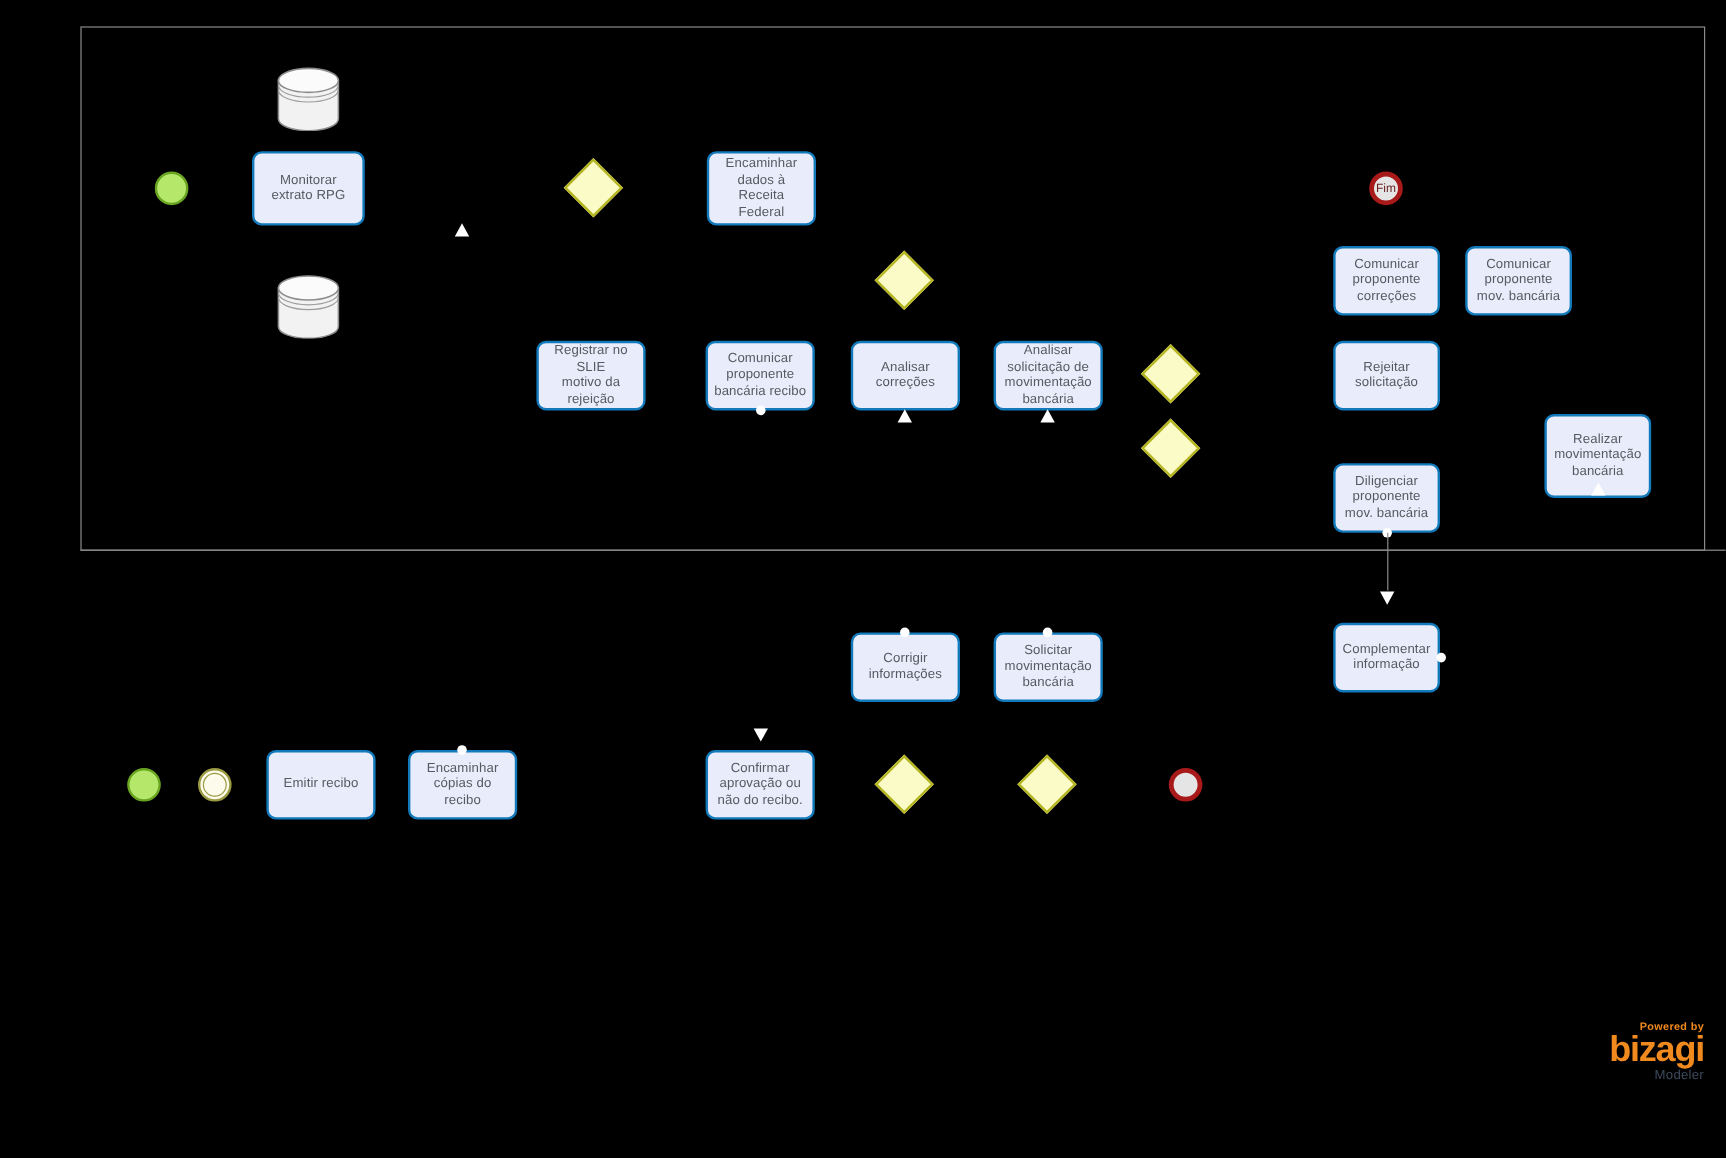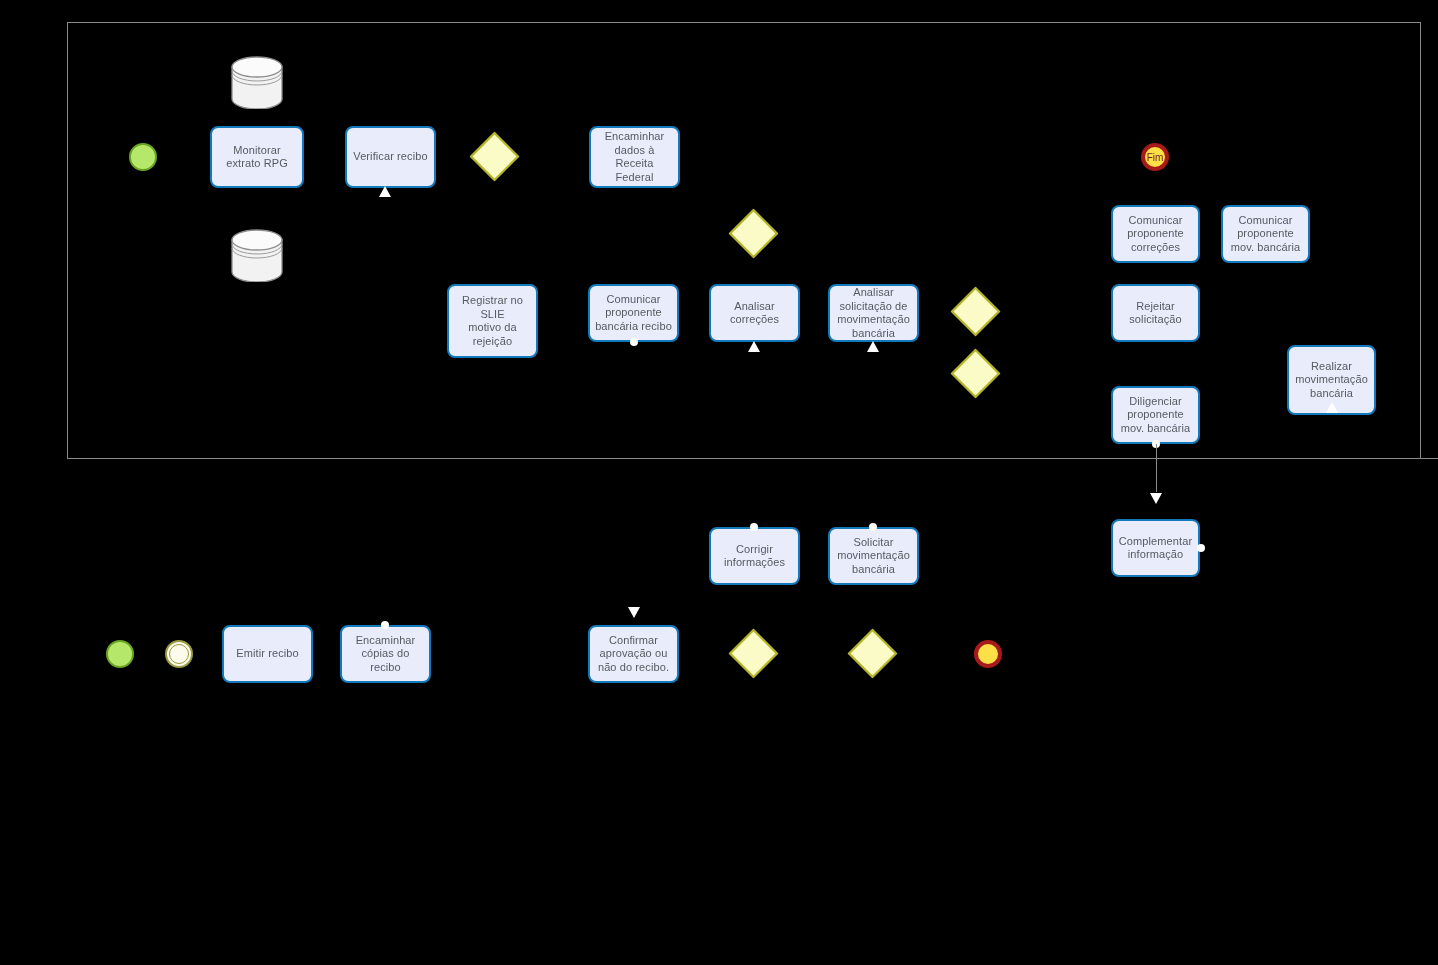--- a/index.html
+++ b/index.html
@@ -72,21 +72,21 @@
     align-items: center;
     justify-content: center;
     font-size: 10px;
   }
   .event-start {
     background: #b5e76a;
     border: 2px solid #6aa522;
     width: 28px; height: 28px;
   }
   .event-end {
-    background: #fde047;
+    background: #e5e5e5;
     border: 4px solid #a81919;
     width: 28px; height: 28px;
     color: #6b2020;
   }
   .event-intermediate {
     background: #fdfbeb;
     border: 2px solid #9a9a43;
     width: 28px; height: 28px;
   }
   .event-intermediate::after {
@@ -184,25 +184,20 @@
     </svg>
   </div>
 
   <div class="task" style="left:210px; top:126px; width:94px; height:62px;">
     <div>
       <span>Monitorar</span>
       <span>extrato RPG</span>
     </div>
   </div>
 
-  <div class="task" style="left:345px; top:126px; width:91px; height:62px;">
-    <div>
-      <span>Verificar recibo</span>
-    </div>
-  </div>
   <div class="marker-tri-up" style="left:379px; top:186px;"></div>
 
   <div class="gateway" style="left:477px; top:139px; width:35px; height:35px;"></div>
 
   <div class="task" style="left:589px; top:126px; width:91px; height:62px;">
     <div>
       <span>Encaminhar</span>
       <span>dados à Receita</span>
       <span>Federal</span>
     </div>
@@ -223,21 +218,21 @@
   </div>
 
   <div class="task" style="left:1221px; top:205px; width:89px; height:58px;">
     <div>
       <span>Comunicar</span>
       <span>proponente</span>
       <span>mov. bancária</span>
     </div>
   </div>
 
-  <div class="task" style="left:447px; top:284px; width:91px; height:74px;justify-content:center;">
+  <div class="task" style="left:447px; top:284px; width:91px; height:58px;justify-content:center;">
     <div>
       <span>Registrar no SLIE</span>
       <span>motivo da</span>
       <span>rejeição</span>
     </div>
   </div>
 
   <div class="task" style="left:588px; top:284px; width:91px; height:58px;">
     <div>
       <span>Comunicar</span>
@@ -347,14 +342,19 @@
     </div>
   </div>
   <div class="marker-dot" style="left:381px; top:621px;"></div>
 
   <div class="gateway" style="left:736px; top:636px; width:35px; height:35px;"></div>
 
   <div class="gateway" style="left:855px; top:636px; width:35px; height:35px;"></div>
 
   <div class="event event-end" style="left:974px; top:640px;"></div>
 
+  <div class="logo">
+    <div class="logo-powered">Powered by</div>
+    <div class="logo-name">bizagi</div>
+    <div class="logo-sub">Modeler</div>
+  </div>
 
 </div>
 
 </body></html>

